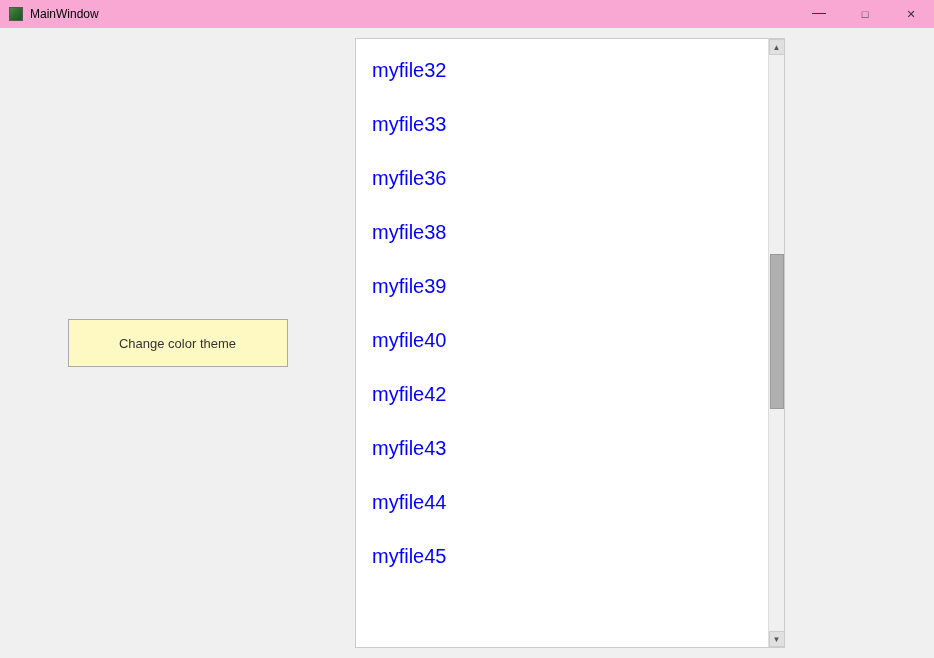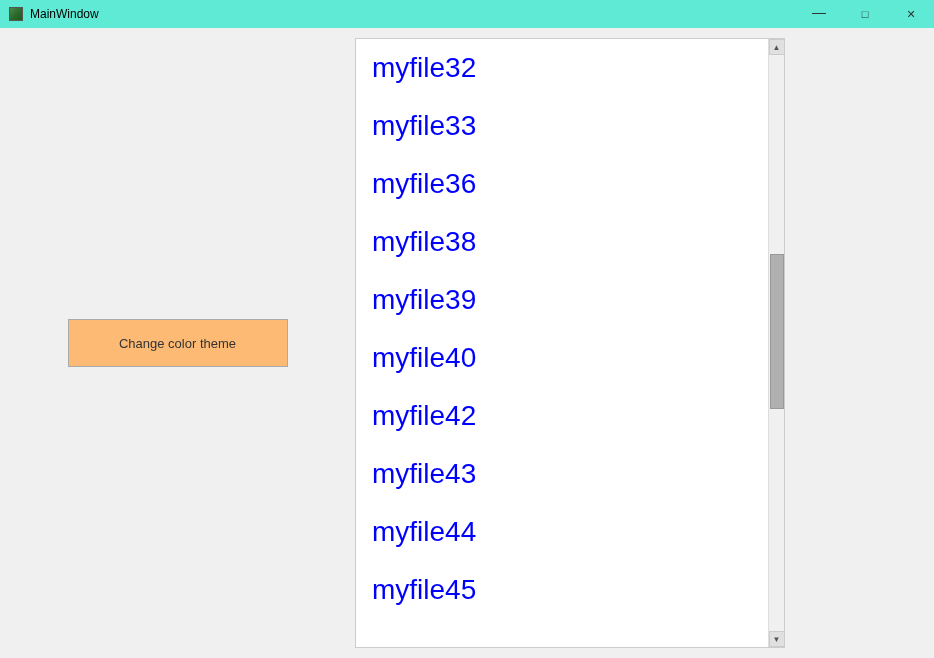--- a/index.html
+++ b/index.html
@@ -14,21 +14,21 @@
       background-color: #f0f0f0;
       font-family: 'Segoe UI', Tahoma, Geneva, Verdana, sans-serif;
       overflow: hidden;
       position: relative;
     }
 
     .title-bar {
       display: flex;
       align-items: center;
       padding: 4px 8px;
-      background-color: #5eead4;
+      background-color: #f9a8d4;
       height: 28px;
     }
 
     .title-bar-icon {
       width: 16px;
       height: 16px;
       margin-right: 6px;
       display: flex;
       align-items: center;
       justify-content: center;
@@ -84,21 +84,21 @@
       width: 355px;
       height: 100%;
       display: flex;
       align-items: center;
       justify-content: center;
     }
 
     .change-theme-btn {
       width: 220px;
       height: 48px;
-      background-color: #fdba74;
+      background-color: #fef9c3;
       border: 1px solid #aaa;
       cursor: pointer;
       font-size: 13px;
       color: #333;
       display: flex;
       align-items: center;
       justify-content: center;
       text-align: right;
     }
 
@@ -122,25 +122,26 @@
     }
 
     .list-content {
       flex: 1;
       overflow: hidden;
       padding: 0;
     }
 
     .list-item {
       padding: 8px 16px;
-      font-size: 28px;
+      font-size: 20px;
       color: blue;
       line-height: 1.5;
       cursor: pointer;
       display: block;
+      margin-top: 8px;
     }
 
     .scrollbar-track {
       width: 16px;
       height: 100%;
       background-color: #f0f0f0;
       display: flex;
       flex-direction: column;
       align-items: center;
       border-left: 1px solid #ddd;

